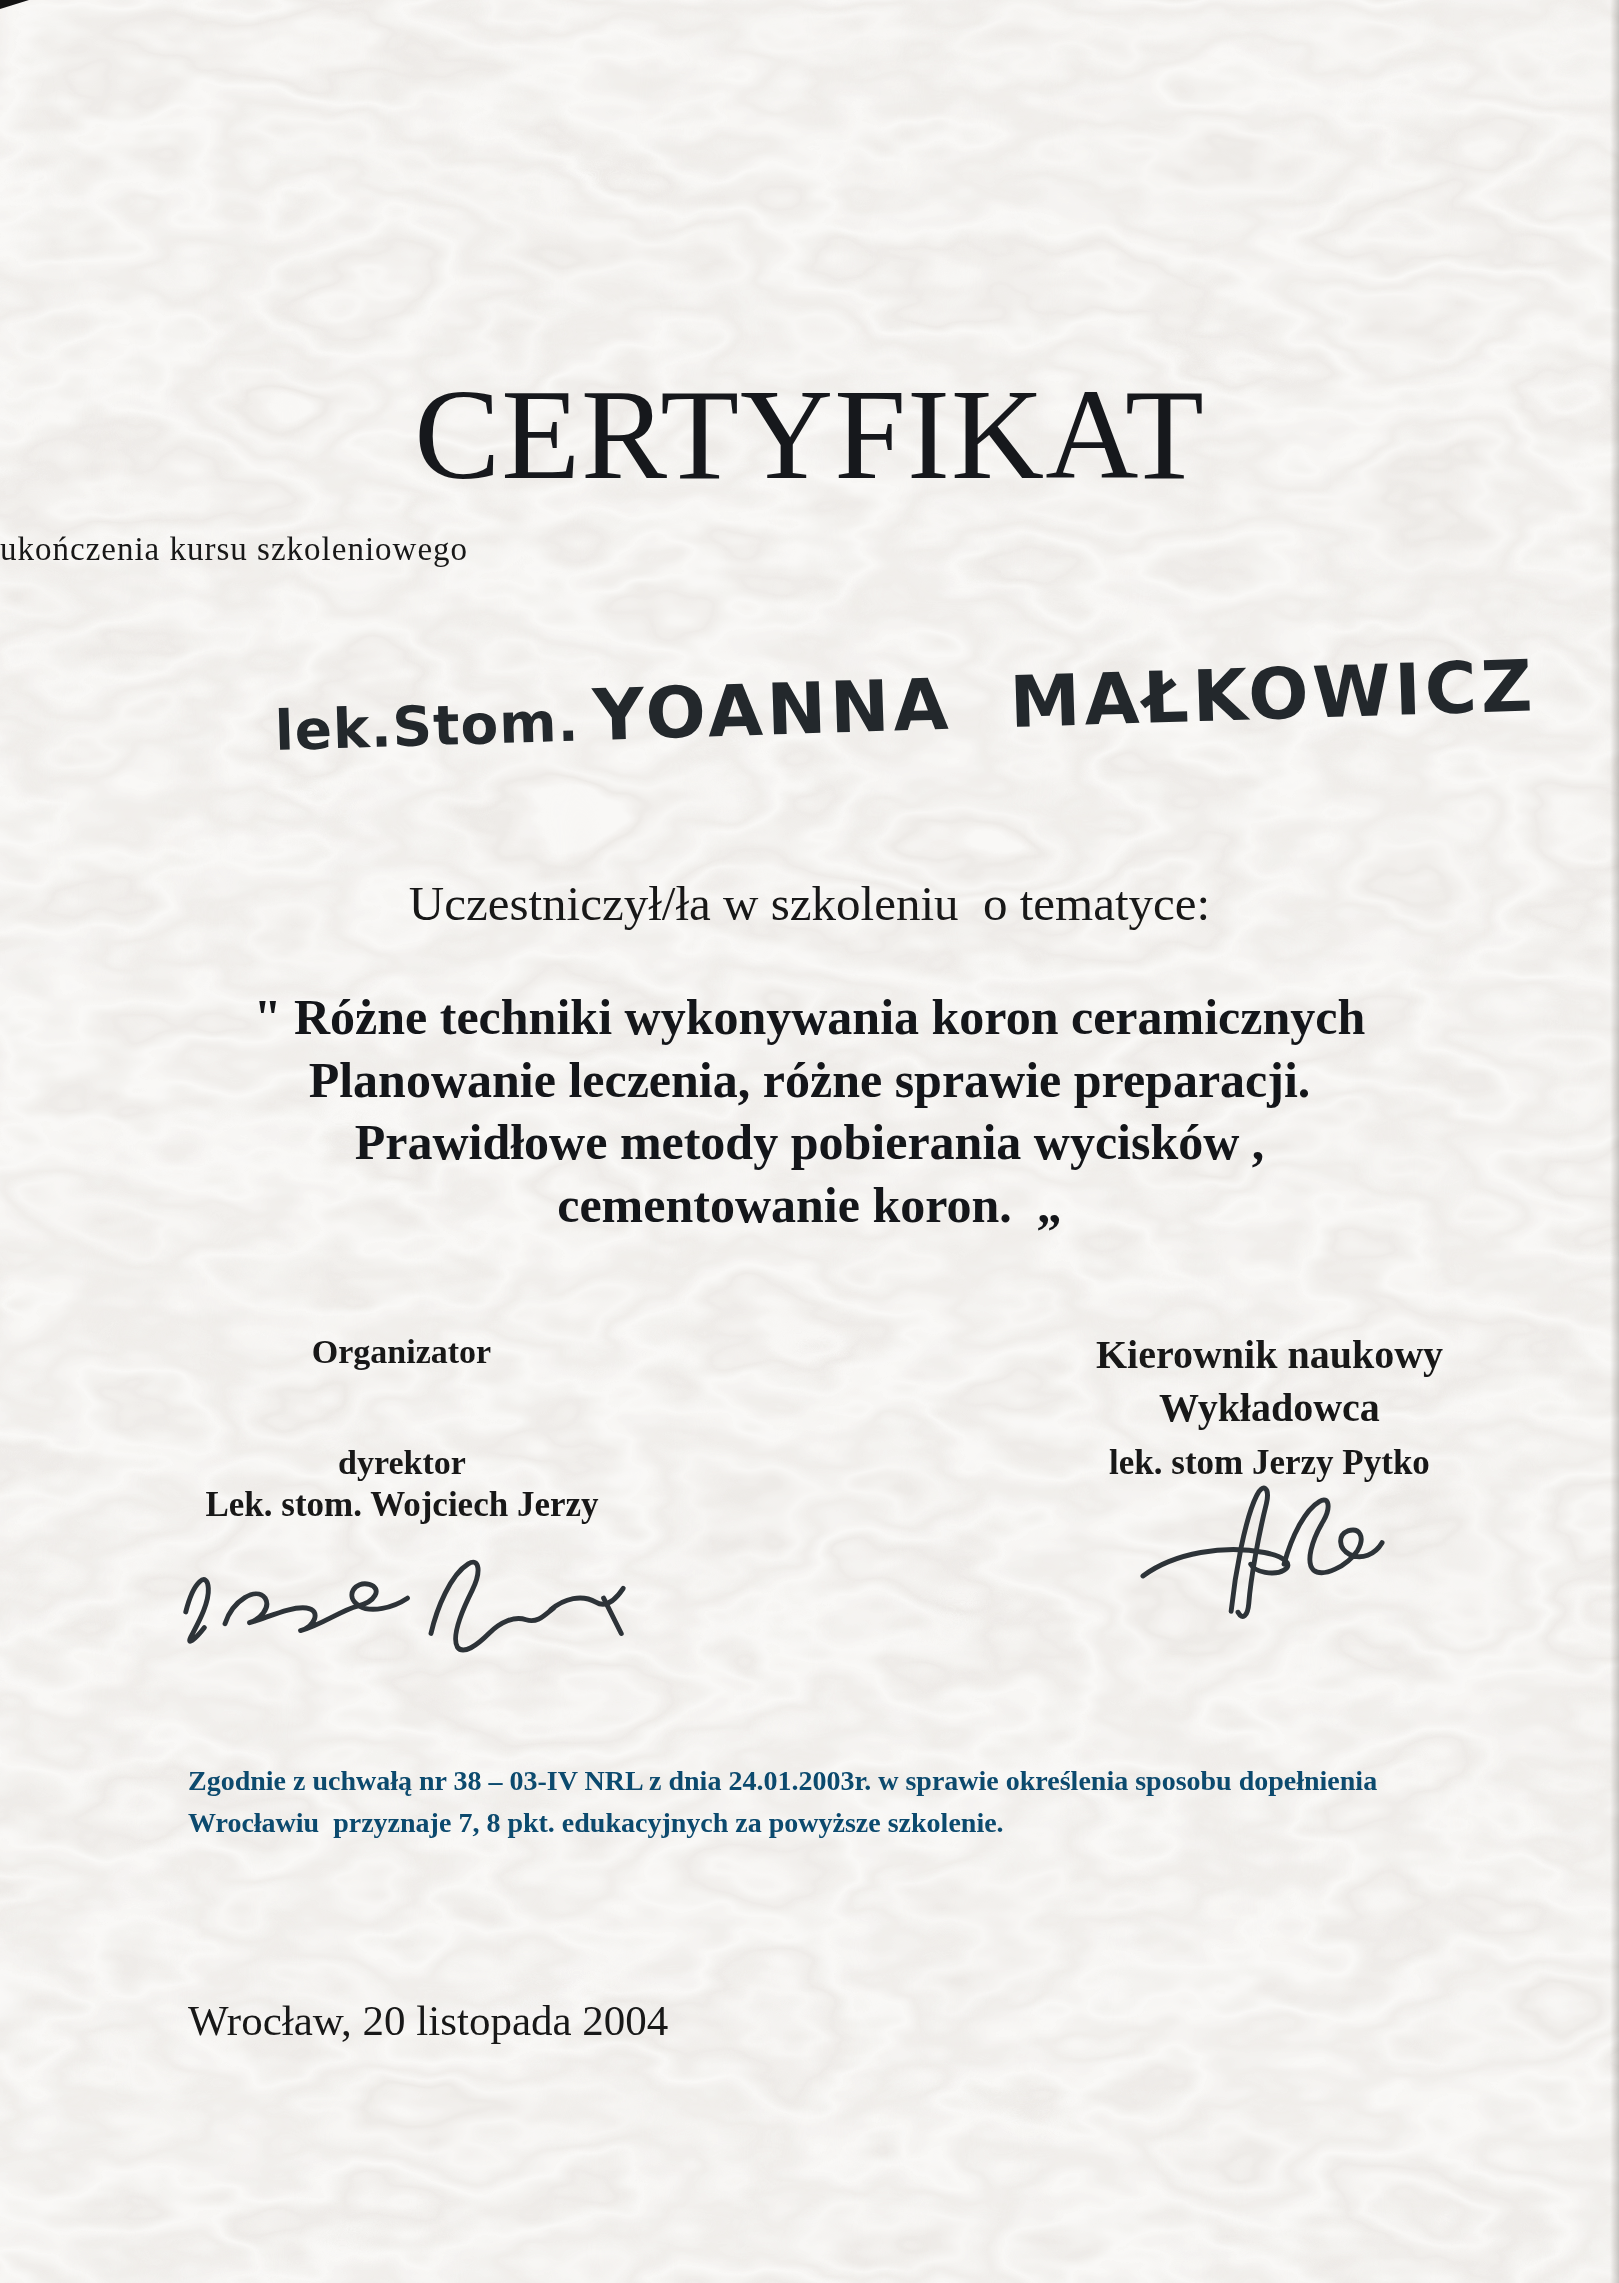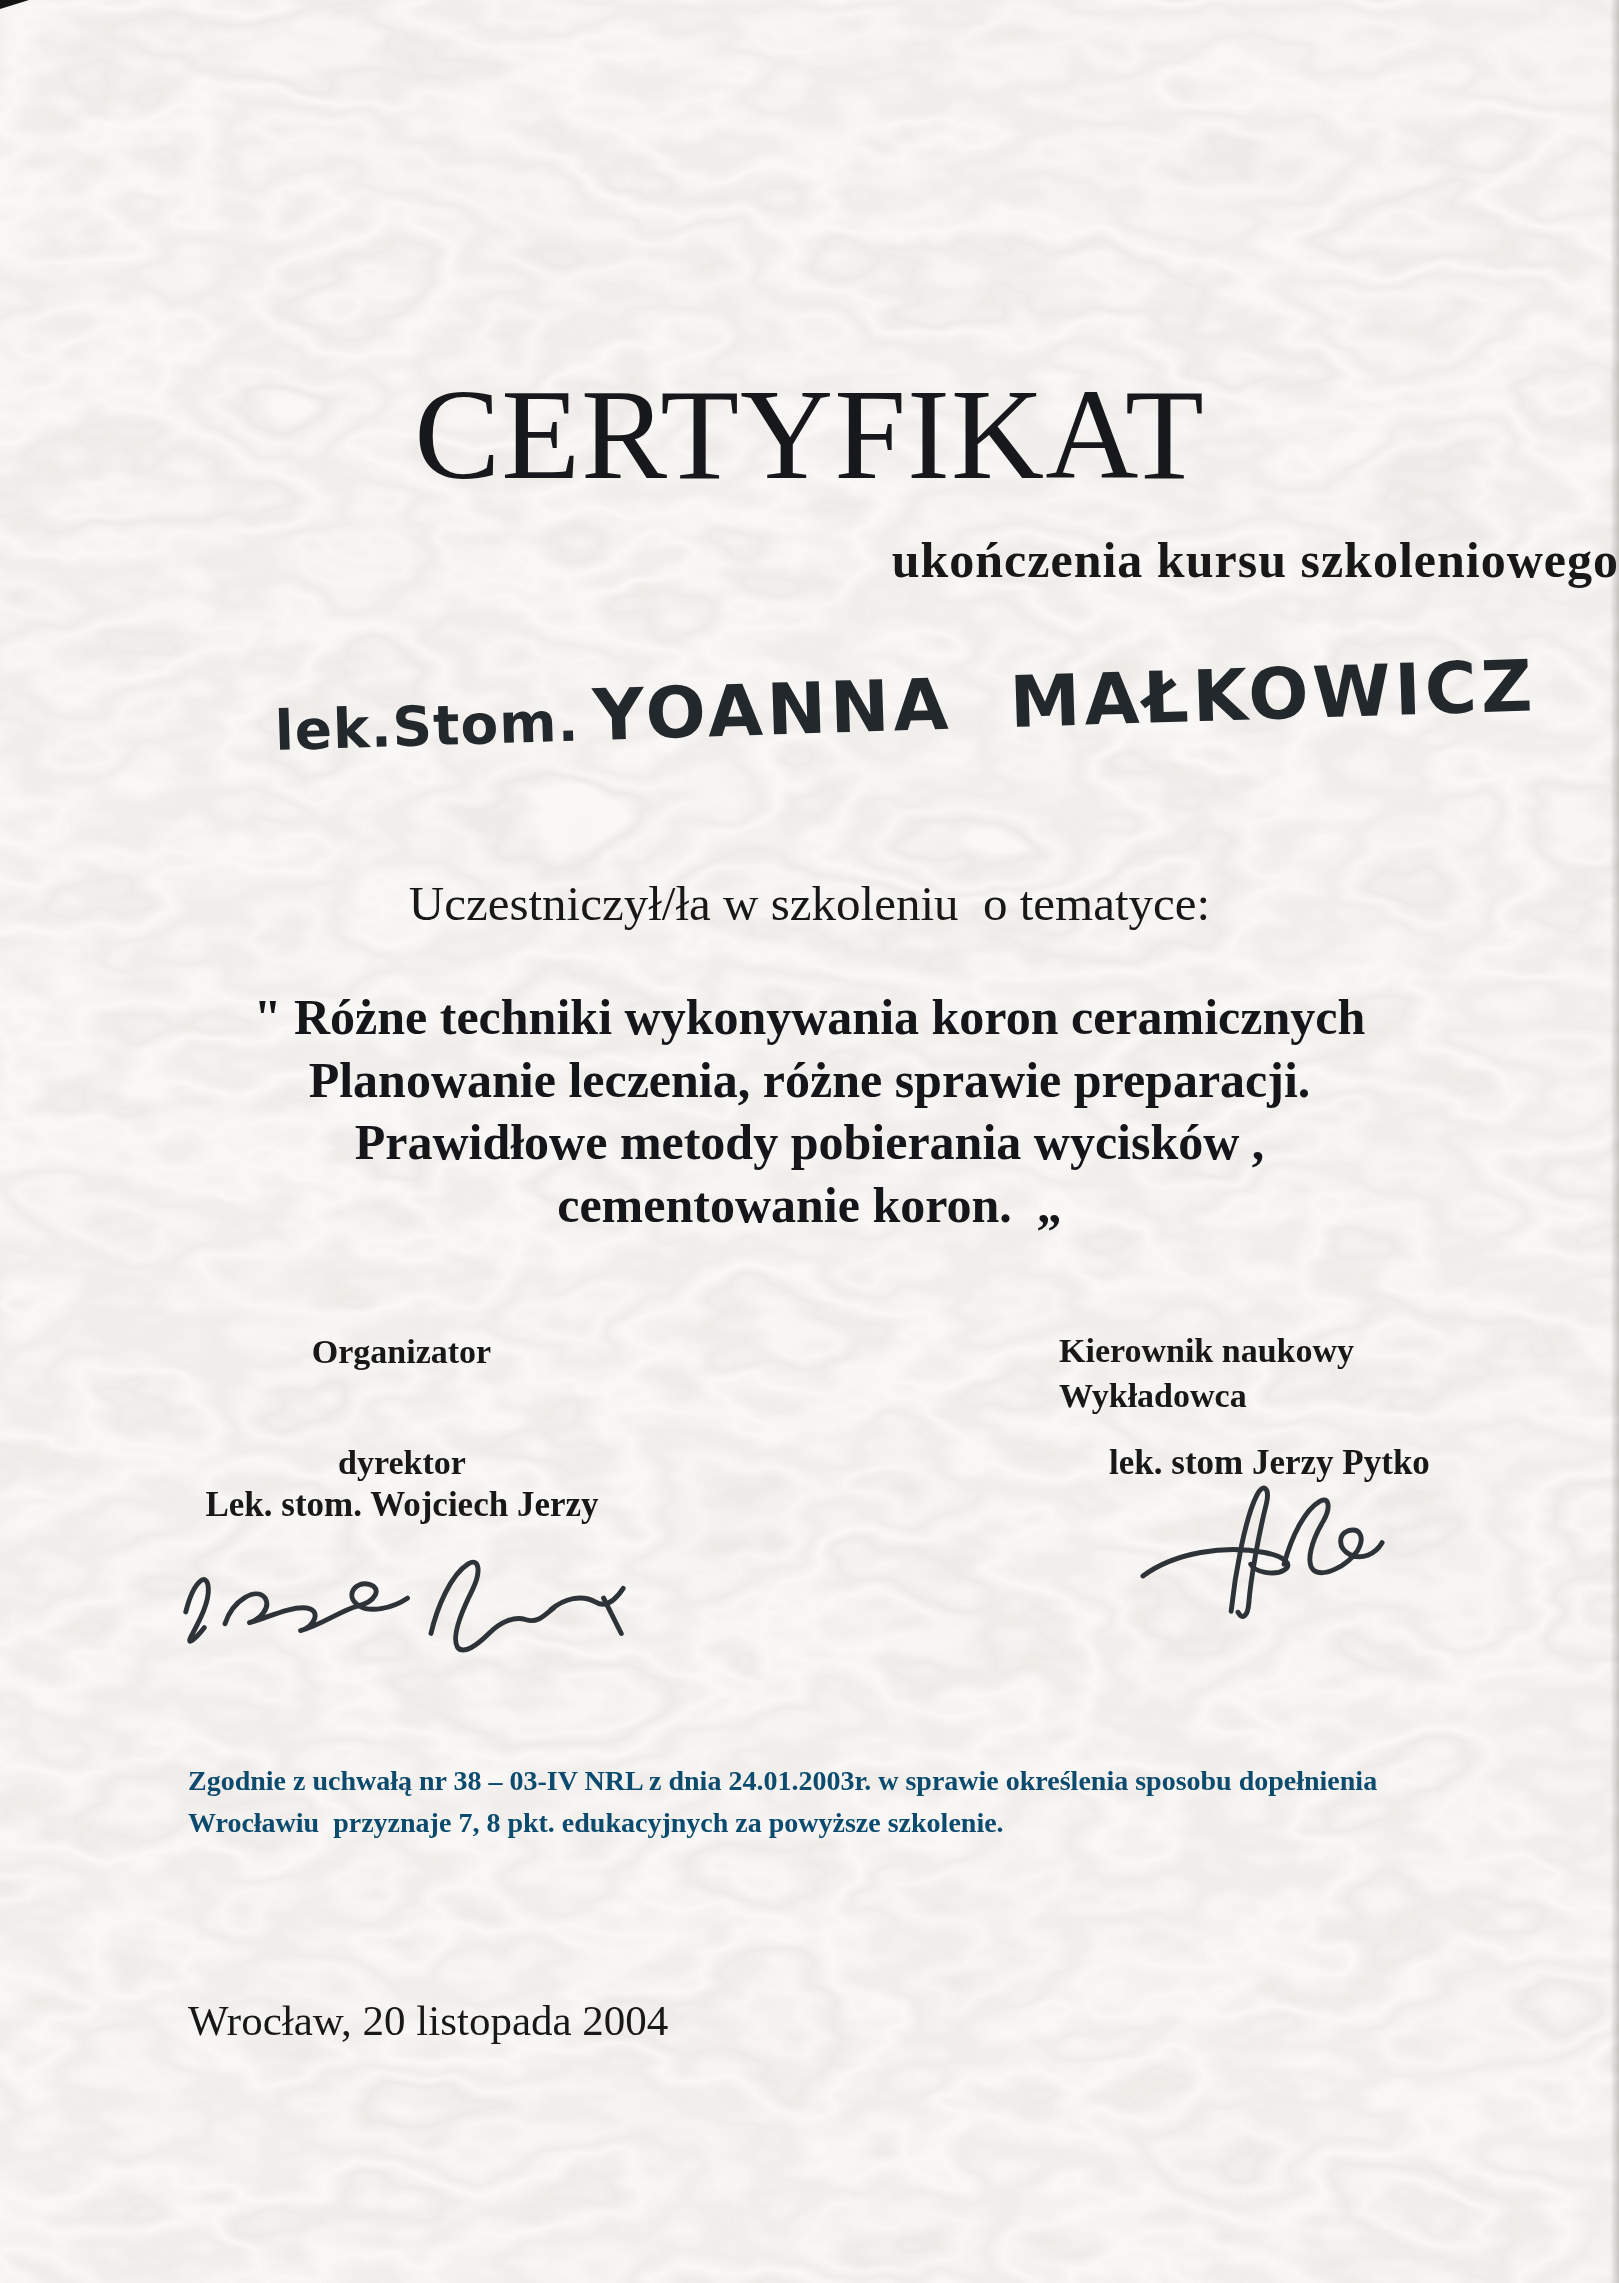--- a/index.html
+++ b/index.html
@@ -15,22 +15,22 @@
   .content{position:absolute;top:0;left:0;width:100%;height:100%;z-index:1;}
 
   .title{
     position:absolute;top:361px;left:0;width:100%;
     text-align:center;
     font-size:129px;font-weight:400;letter-spacing:1px;
     color:#16181c;
   }
   .subtitle{
     position:absolute;top:531px;left:0;width:100%;
-    text-align:right;
-    font-size:50px;font-weight:700;letter-spacing:1px;
+    text-align:left;
+    font-size:33px;font-weight:400;letter-spacing:1px;
   }
 
   .recipient{
     position:absolute;top:684px;left:276px;
     display:flex;align-items:baseline;gap:13.7px;
     transform:rotate(-1.8deg);transform-origin:left bottom;
     font-family:"DejaVu Sans", sans-serif;
     color:#23282c;
     white-space:nowrap;
   }
@@ -56,21 +56,21 @@
     color:#14161a;
   }
   .topic div{white-space:pre;}
 
   .org-heading{
     position:absolute;top:1333px;left:186px;width:431px;
     text-align:center;font-size:34px;font-weight:700;
   }
   .dir-heading{
     position:absolute;top:1329px;left:1059px;width:421px;
-    text-align:left;font-size:34px;font-weight:700;line-height:1.32;
+    text-align:center;font-size:40px;font-weight:700;line-height:1.32;
     white-space:pre-line;
   }
   .org-block{
     position:absolute;top:1443px;left:147px;width:510px;
     text-align:center;
   }
   .org-company{font-size:35px;font-weight:700;font-style:italic;line-height:1.28;}
   .org-role{font-size:34px;font-weight:700;line-height:1.2;}
   .org-person{font-size:35px;font-weight:700;line-height:1.2;}
   .dir-person{

